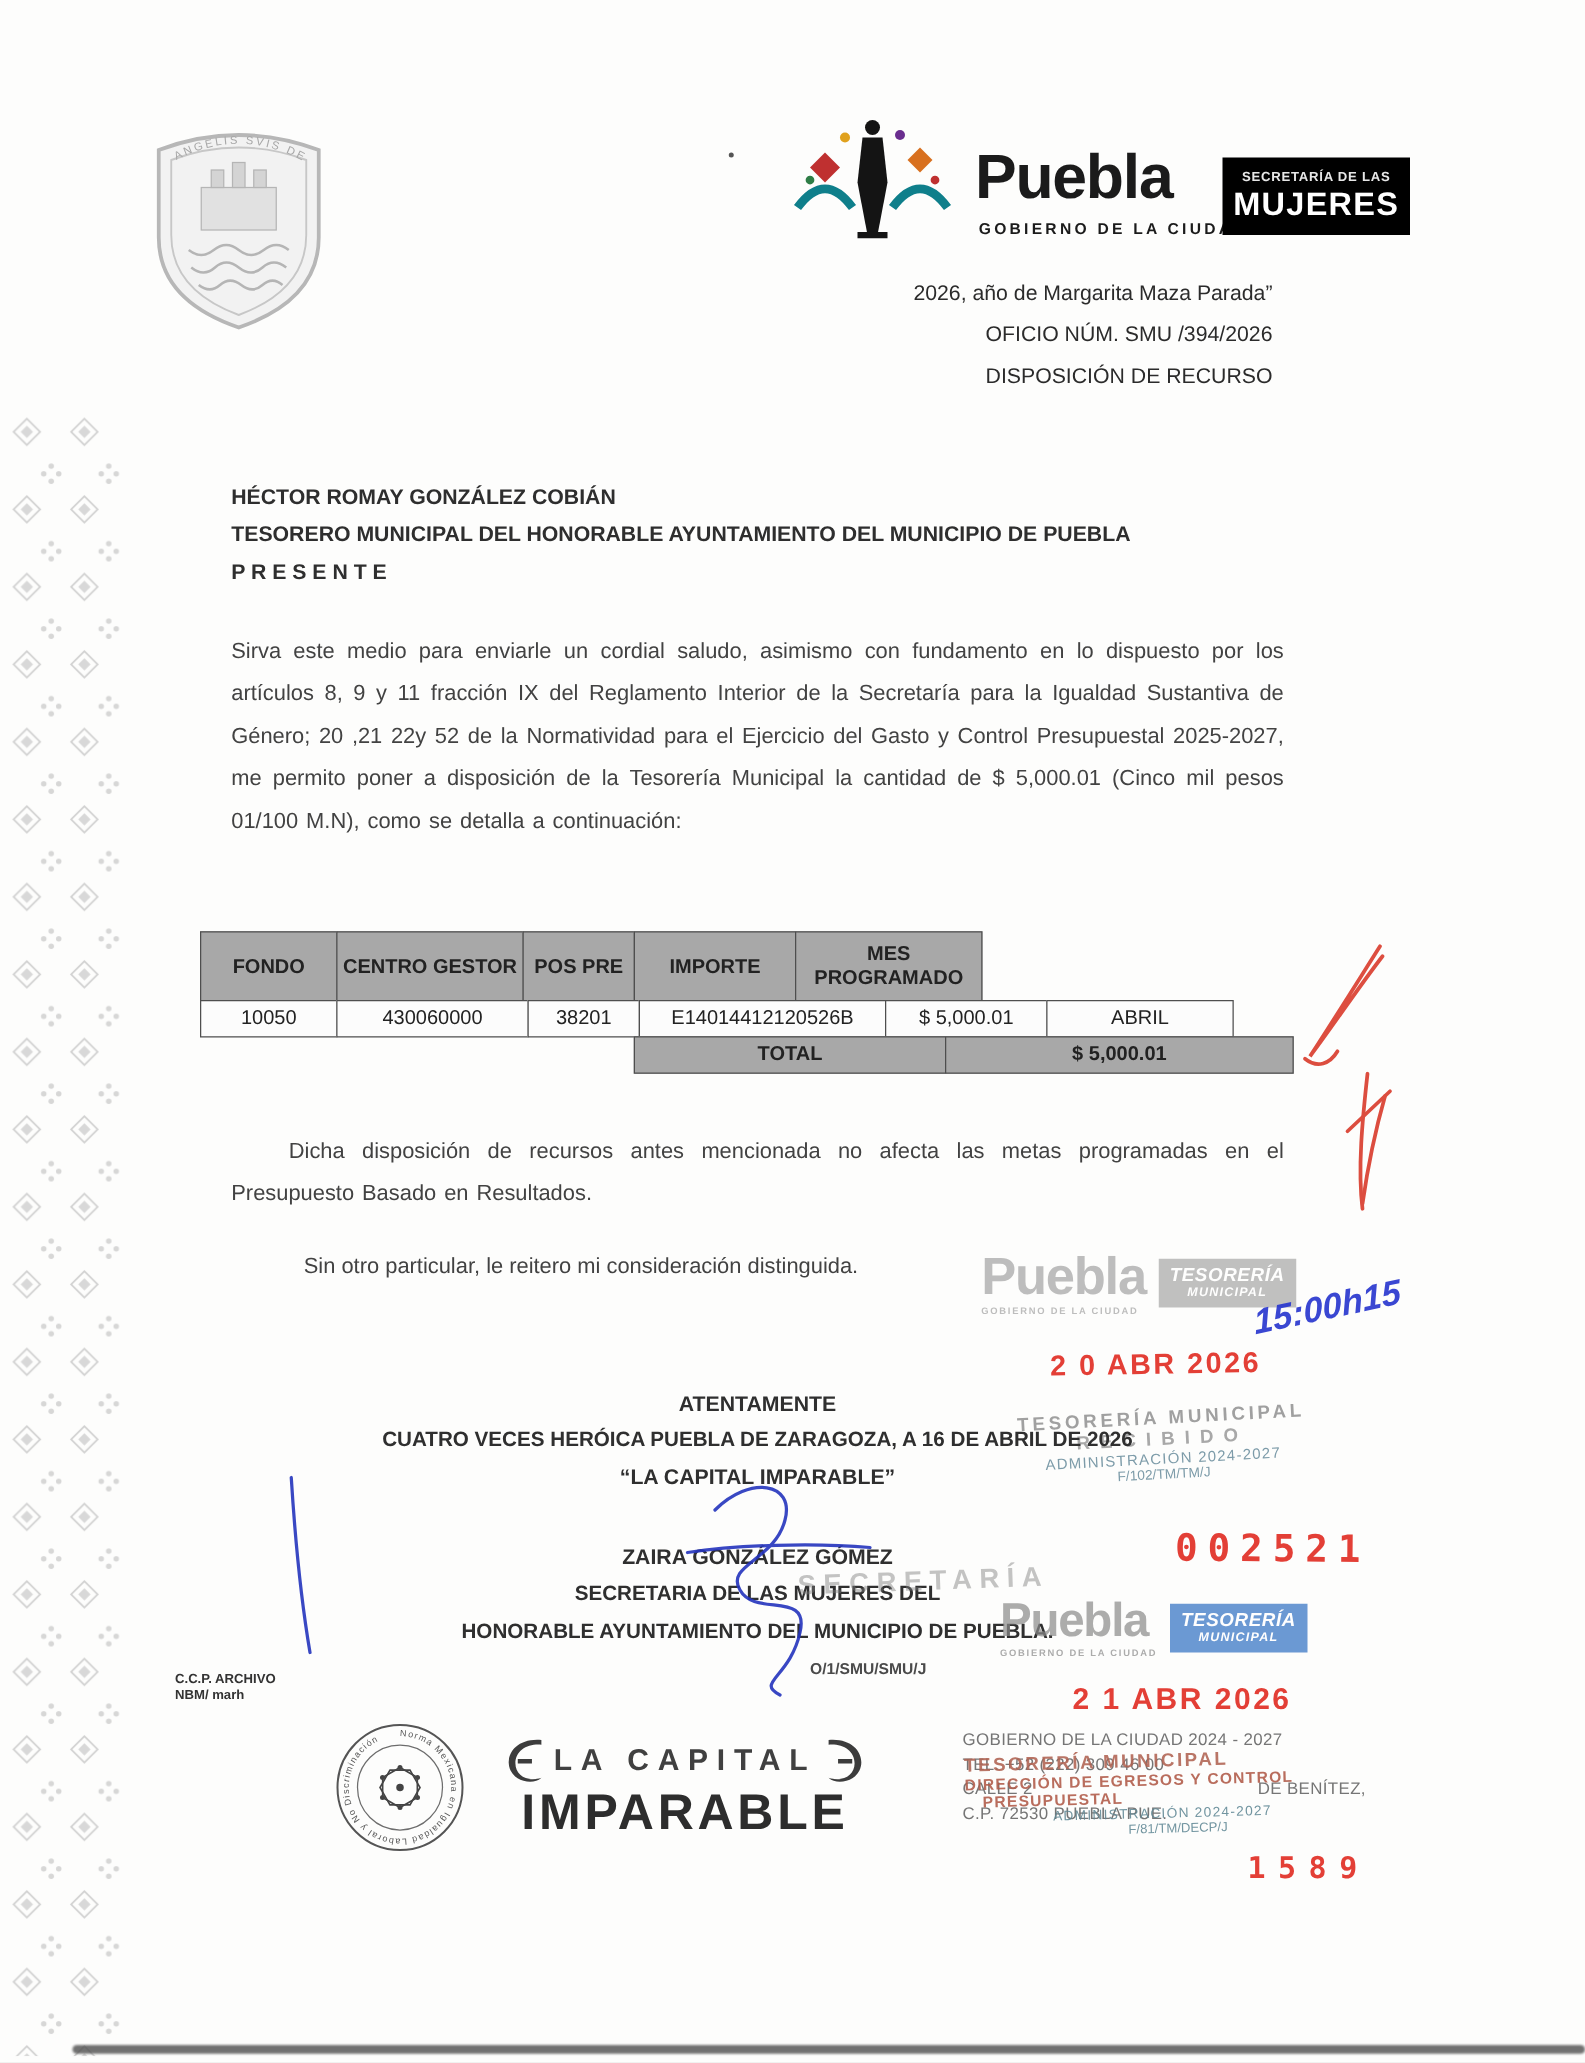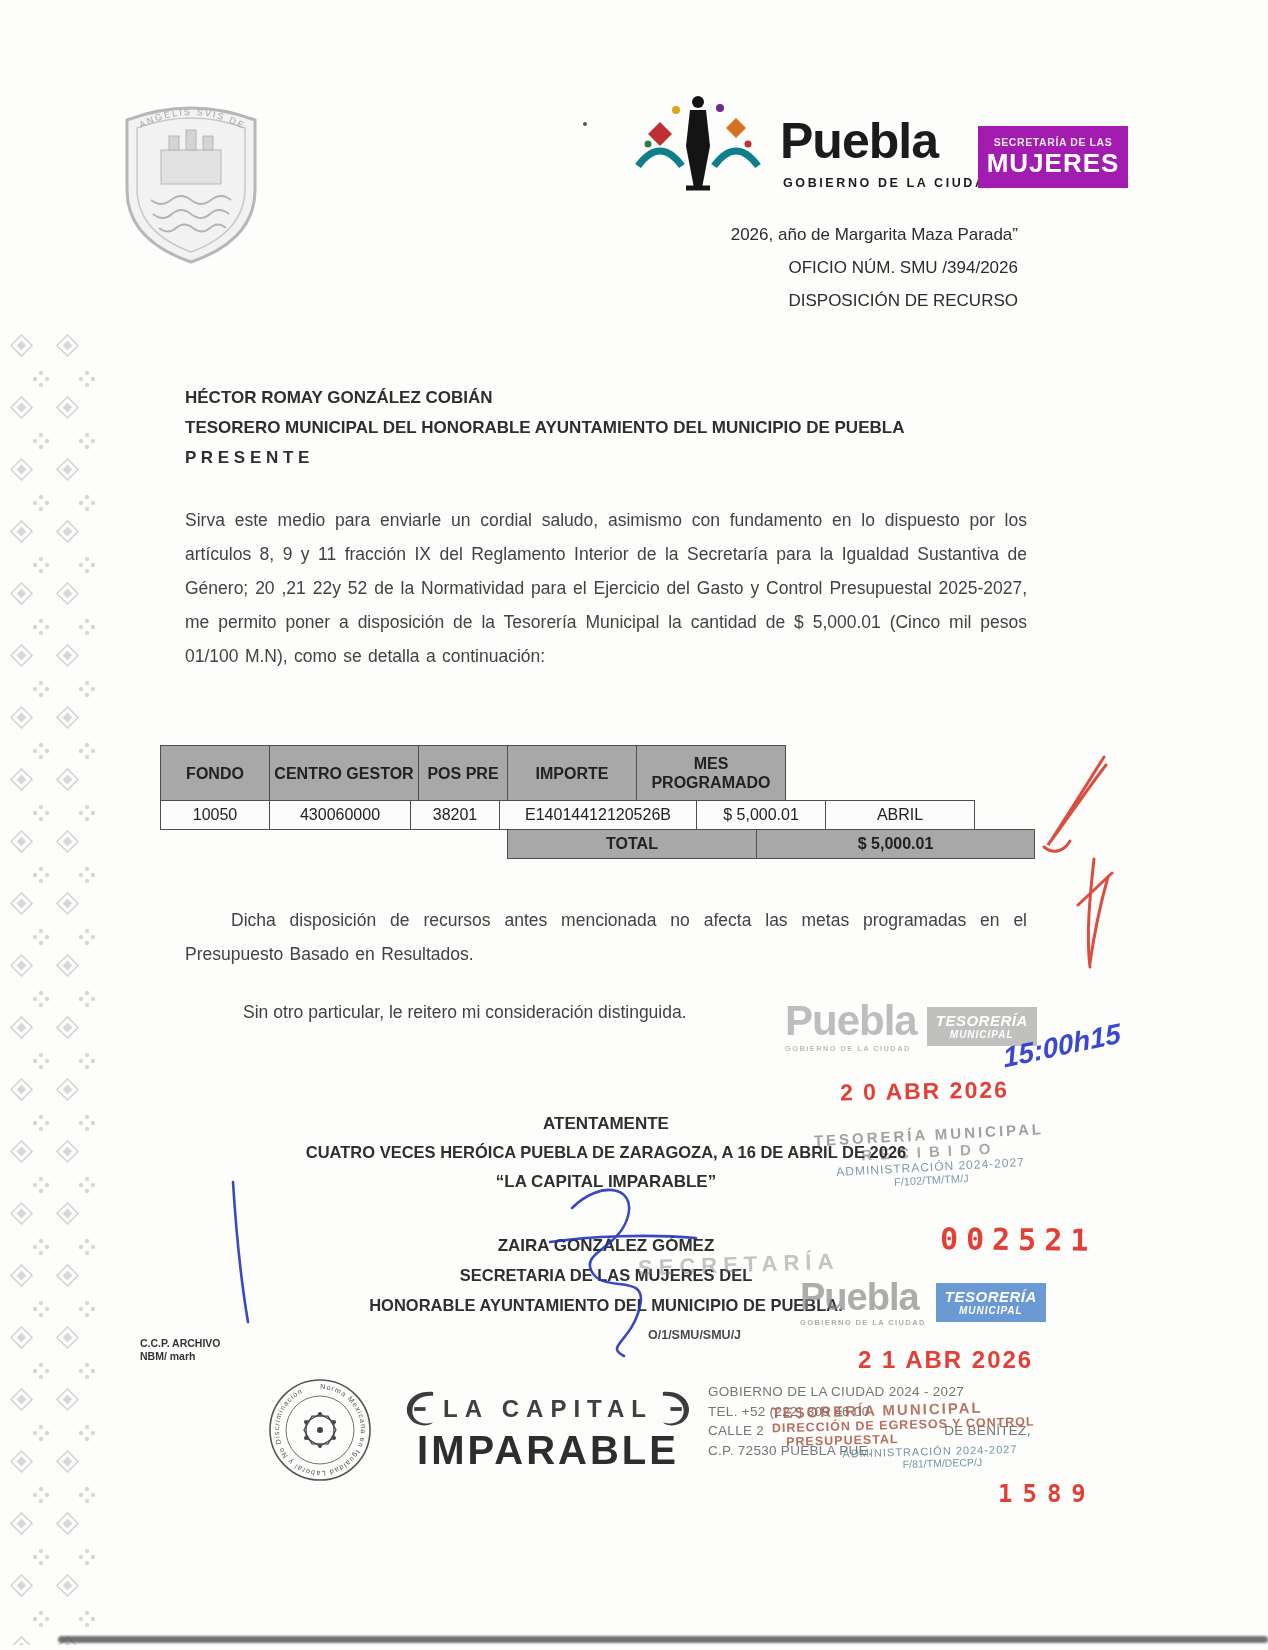--- a/index.html
+++ b/index.html
@@ -6,21 +6,21 @@
   .page {
     position:relative; width:1268px; height:1650px; margin:0 auto;
     background:#fdfdfc; overflow:hidden;
     font-family:"Liberation Sans", sans-serif; color:#3c3c3c;
   }
   .abs { position:absolute; }
 
   
   .brand-wordmark { font-size:50px; font-weight:800; letter-spacing:-1px; color:#1b1b1b; }
   .brand-tagline  { font-size:12.5px; font-weight:800; letter-spacing:2.6px; color:#1b1b1b; }
-  .badge { width:150px; height:62px; background:#a21caf; display:flex; flex-direction:column;
+  .badge { width:150px; height:62px; background:#000000; display:flex; flex-direction:column;
            align-items:center; justify-content:center; }
   .badge .l1 { font-size:10.5px; font-weight:700; color:#e6e6e6; letter-spacing:.6px; }
   .badge .l2 { font-size:26px; font-weight:800; color:#ffffff; letter-spacing:1px; }
 
   .meta { width:418px; text-align:right; line-height:33px; color:#2b2b2b; font-size:17px; }
   .meta .year { }
 
   
   .recip { line-height:30px; font-weight:700; font-size:17px; color:#2e2e2e; }
   .para  { width:842px; font-size:17.5px; line-height:34px; text-align:justify;
@@ -157,21 +157,21 @@
   <div class="abs" style="left:160px; top:745px;">
     <div class="trow thead">
       <div class="tcell" style="width:110px">FONDO</div>
       <div class="tcell" style="width:150px">CENTRO GESTOR</div>
       <div class="tcell" style="width:90px">POS PRE</div>
       <div class="tcell" style="width:130px">IMPORTE</div>
       <div class="tcell" style="width:150px">MES PROGRAMADO</div>
     </div>
     <div class="trow tdata">
       <div class="tcell" style="width:110px">10050</div>
-      <div class="tcell" style="width:142px">430060000</div>
+      <div class="tcell" style="width:154px">430060000</div>
       <div class="tcell" style="width:90px">38201</div>
       <div class="tcell" style="width:198px">E14014412120526B</div>
       <div class="tcell" style="width:130px">$ 5,000.01</div>
       <div class="tcell" style="width:150px">ABRIL</div>
     </div>
     <div class="trow ttotal">
       <div class="tspacer" style="width:348px"></div>
       <div class="tcell" style="width:250px">TOTAL</div>
       <div class="tcell" style="width:279px">$ 5,000.01</div>
     </div>
@@ -285,21 +285,21 @@
       </svg>
       <span class="cap-top">LA CAPITAL</span>
       <svg width="34" height="42" viewBox="0 0 36 44" style="transform:scaleX(-1);">
         <path d="M34,4 C12,2 2,18 8,30 C13,40 28,42 34,36 C22,40 12,34 12,24 C12,13 22,7 34,8 Z" fill="#3c3c3c"></path>
         <path d="M14,22 H26" stroke="#3c3c3c" stroke-width="4"></path>
       </svg>
     </div>
     <div class="cap-bottom">IMPARABLE</div>
   </div>
 
-  <div class="abs" style="left:708px; top:1382px; width:430px;">
+  <div class="abs" style="left:770px; top:1382px; width:430px;">
     <div class="addr">GOBIERNO DE LA CIUDAD 2024 - 2027</div>
     <div class="addr">TEL. +52 (222) 309 46 00</div>
     <div class="addr">
       <span>CALLE 2</span><span style="display:inline-block; width:180px;"></span><span>DE BENÍTEZ,</span>
     </div>
     <div class="addr">C.P. 72530 PUEBLA PUE.</div>
   </div>
 
   <div class="abs" style="left:772px; top:1400px; width:330px; transform:rotate(-1.5deg); opacity:.88;">
     <div class="es1">TESORERÍA MUNICIPAL</div>

